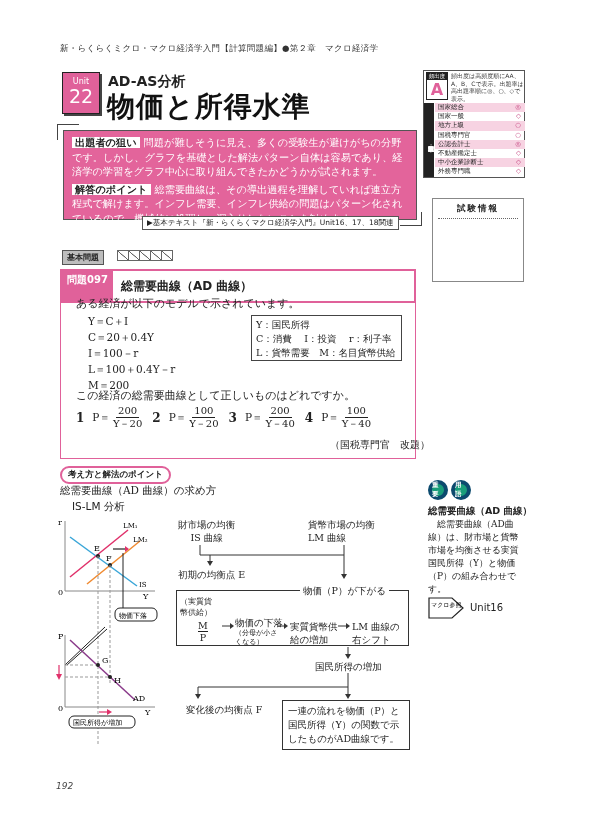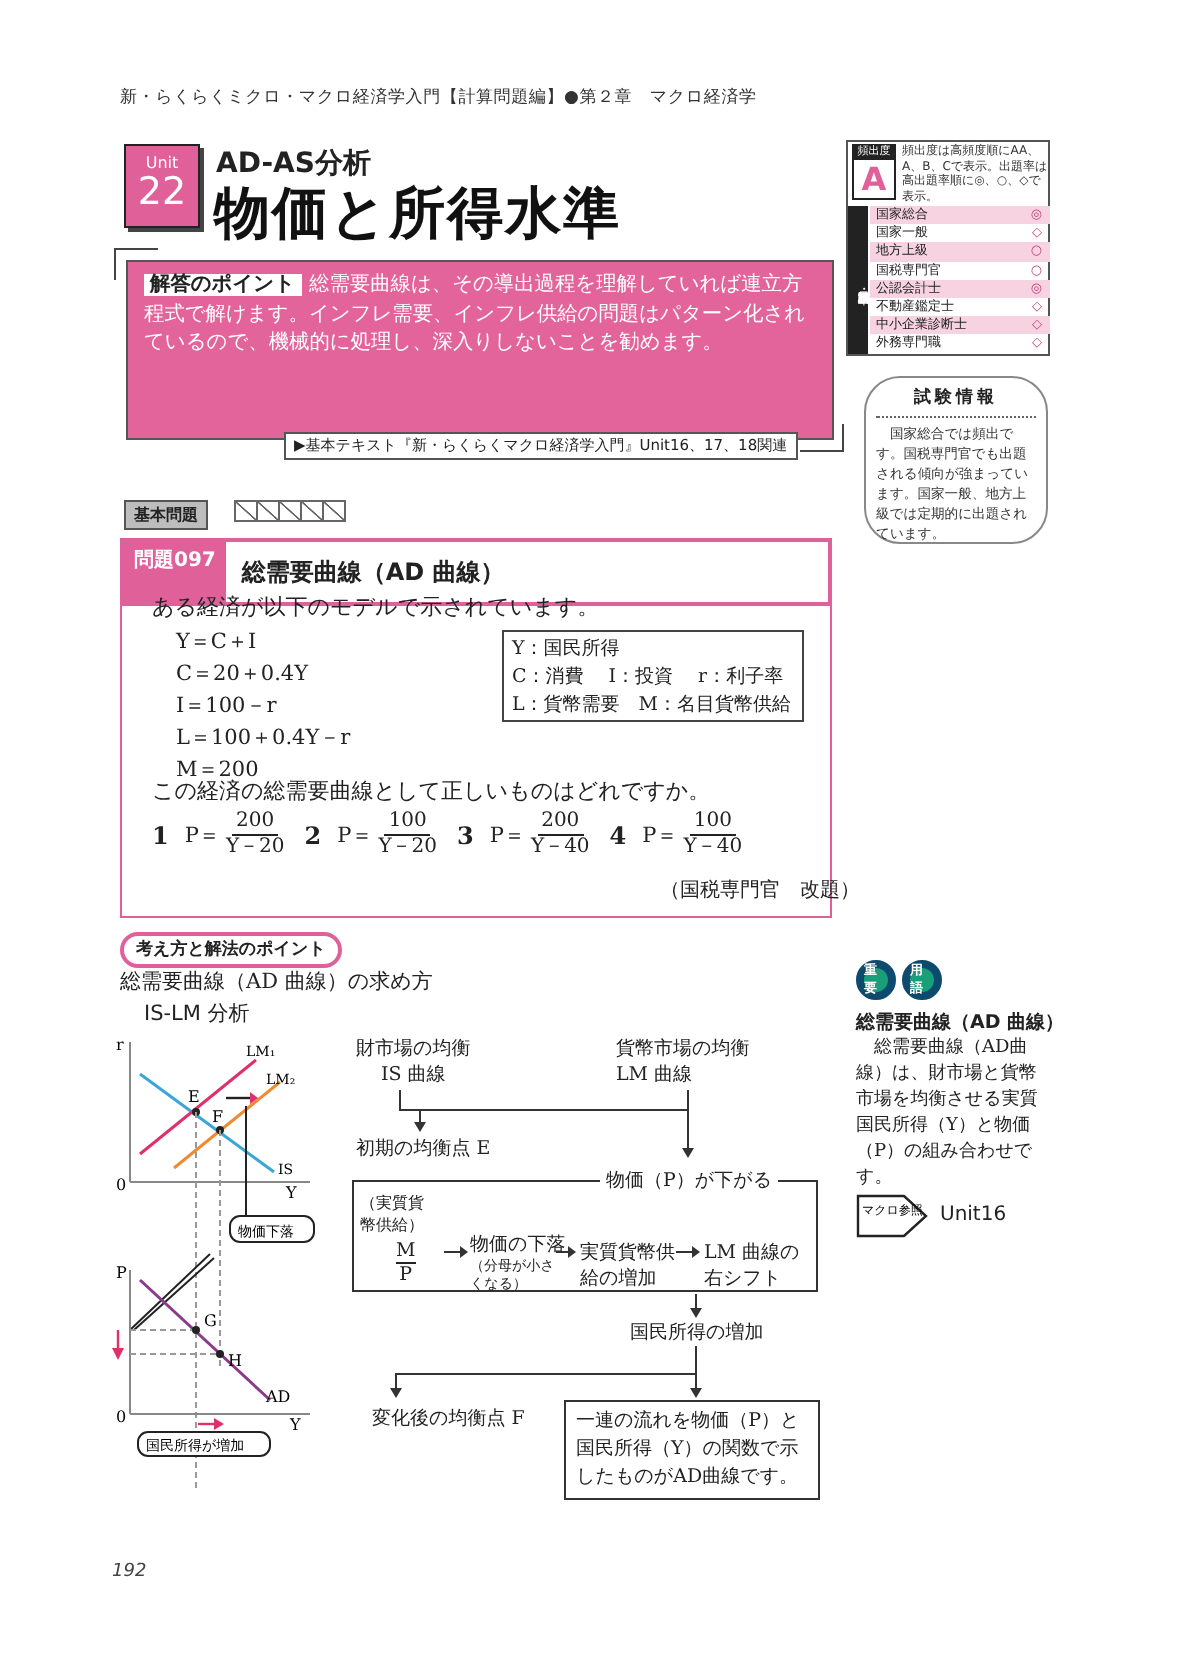--- a/index.html
+++ b/index.html
@@ -27,21 +27,21 @@
   .freq-badge { left: 426px; top: 72px; width: 22px; height: 28px; border: 1px solid #222; text-align: center; background: #fff; }
   .freq-badge .lab { display: block; background: #222; color: #fff; font-size: 5.5px; line-height: 7px; }
   .freq-badge .grade { display: block; color: #e0619a; font-size: 16px; font-weight: bold; line-height: 20px; }
   .freq-note { left: 451px; top: 72px; width: 74px; font-size: 6px; line-height: 7.5px; color: #333; }
   .freq-vlabel { left: 424px; top: 103px; width: 10px; height: 74px; background: #222; color: #fff; font-size: 6px; line-height: 6.2px; text-align: center; writing-mode: vertical-rl; padding-top: 1px; }
   .freq-rows { left: 435px; top: 103px; width: 90px; }
   .freq-row { height: 9.2px; font-size: 6.5px; line-height: 9.2px; display: flex; justify-content: space-between; padding: 0 4px 0 3px; text-align: center; }
   .freq-row.shade { background: #f7d3e2; }
   .freq-row .mark { color: #c23e7b; }
 
-  .info-box { left: 432px; top: 188px; width: 92px; height: 84px; border: 1px solid #888; border-radius: 18px; background: #fff; padding: 4px 5px; }
+  .info-box { left: 432px; top: 198px; width: 92px; height: 84px; border: 1px solid #888; border-radius: 0; background: #fff; padding: 4px 5px; }
   .info-title { text-align: center; font-size: 8.5px; font-weight: bold; letter-spacing: 2px; padding-bottom: 3px; border-bottom: 1px dotted #666; margin-bottom: 3px; }
   .info-body { font-size: 6.8px; line-height: 10px; color: #333; text-indent: 7px; }
 
   .level-tag { left: 62px; top: 250px; background: #bdbdbd; border: 1px solid #555; font-size: 8px; font-weight: bold; padding: 1px 4px; }
   .checks { left: 117px; top: 250px; display: flex; }
   .check { width: 12px; height: 11px; border: 1px solid #666; margin-right: -1px; background: linear-gradient(to top right, transparent 46%, #666 48%, #666 52%, transparent 54%); }
 
   .q-header { left: 60px; top: 269px; width: 356px; height: 34px; border: 2px solid #e0619a; background: #fff; display: flex; align-items: center; }
   .q-num { background: #e0619a; color: #fff; font-size: 10px; font-weight: bold; height: 100%; padding: 2px 5px; }
   .q-title { font-size: 12px; font-weight: bold; margin-left: 8px; }
@@ -83,20 +83,21 @@
 
 <div class="abs unit-box">
   <span class="u">Unit</span>
   <span class="n">22</span>
 </div>
 <div class="abs subtitle">AD-AS分析</div>
 <div class="abs title">物価と所得水準</div>
 
 <div class="abs pink-frame-tl"></div>
 <div class="abs pink-panel">
+  <p><span class="tag-white">出題者の狙い</span><span>問題が難しそうに見え、多くの受験生が避けがちの分野です。しかし、グラフを基礎とした解法パターン自体は容易であり、経済学の学習をグラフ中心に取り組んできたかどうかが試されます。</span></p>
   <p><span class="tag-white">解答のポイント</span><span>総需要曲線は、その導出過程を理解していれば連立方程式で解けます。インフレ需要、インフレ供給の問題はパターン化されているので、機械的に処理し、深入りしないことを勧めます。</span></p>
 </div>
 <div class="abs pink-frame-br"></div>
 <div class="abs ref-line">▶基本テキスト『新・らくらくマクロ経済学入門』Unit16、17、18関連</div>
 
 <div class="abs freq-box"></div>
 <div class="abs freq-badge">
   <span class="lab">頻出度</span>
   <span class="grade">A</span>
 </div>
@@ -132,21 +133,20 @@
       <span class="mark">◇</span>
     </div>
   <div class="freq-row">
       <span>外務専門職</span>
       <span class="mark">◇</span>
     </div>
 </div>
 
 <div class="abs info-box">
   <div class="info-title">試験情報</div>
-  <div class="info-body">国家総合では頻出です。国税専門官でも出題される傾向が強まっています。国家一般、地方上級では定期的に出題されています。</div>
 </div>
 
 <div class="abs level-tag">基本問題</div>
 <div class="abs checks">
   <div class="check"></div>
   <div class="check"></div>
   <div class="check"></div>
   <div class="check"></div>
   <div class="check"></div>
 </div>

